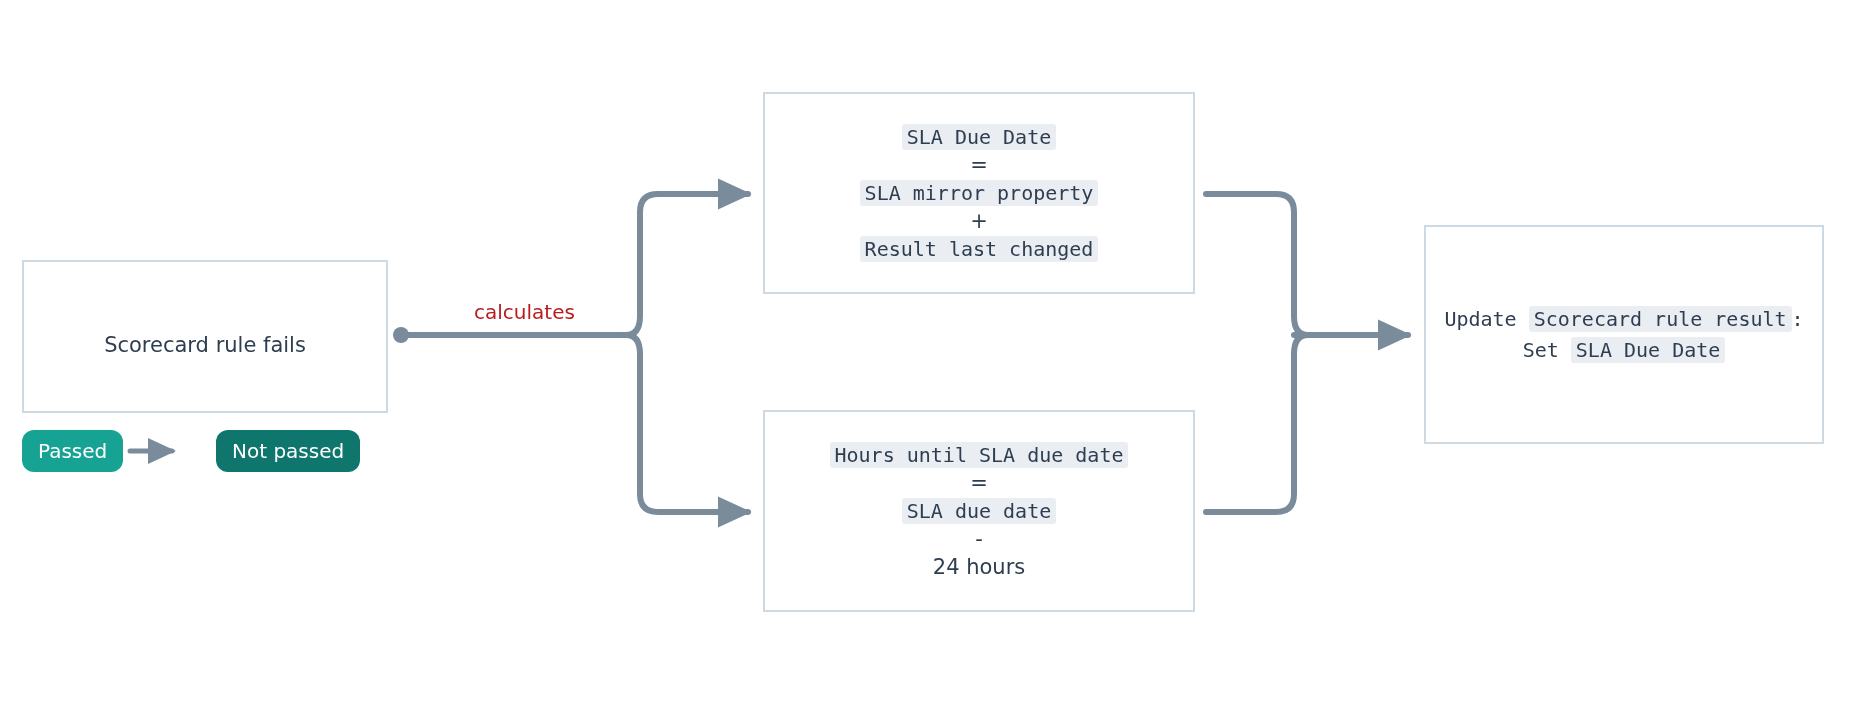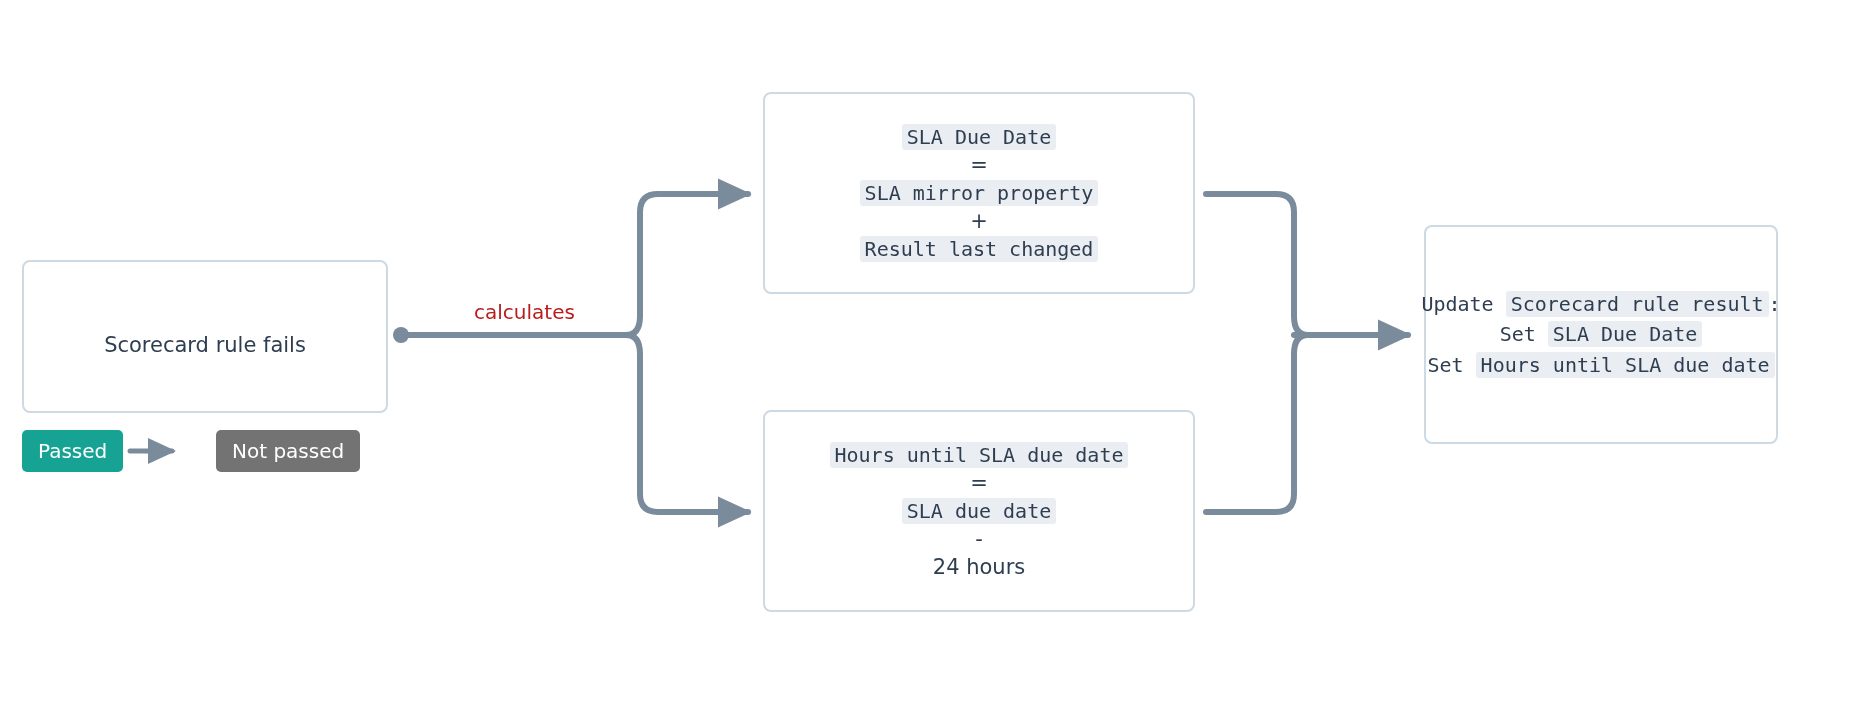--- a/index.html
+++ b/index.html
@@ -27,38 +27,38 @@
     height: 704px;
     pointer-events: none;
   }
 
   
   .card {
     position: absolute;
     box-sizing: border-box;
     background: #ffffff;
     border: 2px solid #cdd9e3;
-    border-radius: 8px;
+    border-radius: 0;
     display: flex;
     flex-direction: column;
     align-items: center;
     justify-content: center;
     text-align: center;
   }
   .card .line {
     line-height: 1.34;
     white-space: nowrap;
     font-size: 21px;
     color: #2e3e50;
   }
 
   #card-trigger  { left: 22px;   top: 260px; width: 366px; height: 153px; }
   #card-sla-due  { left: 763px;  top: 92px;  width: 432px; height: 202px; }
   #card-hours    { left: 763px;  top: 410px; width: 432px; height: 202px; }
-  #card-update   { left: 1424px; top: 225px; width: 354px; height: 219px; }
+  #card-update   { left: 1424px; top: 225px; width: 400px; height: 219px; }
 
   
   .code {
     font-family: "DejaVu Sans Mono", monospace;
     background: #eaeef3;
     color: #2e3e50;
     border-radius: 3px;
     padding: 1px 5px;
     font-size: 20px;
     white-space: pre;
@@ -80,32 +80,32 @@
   #card-trigger .l1 { font-size: 21px; margin-bottom: 5px; margin-top: 22px; }
   #card-trigger .l2 { font-size: 21px; }
 
   
   #card-update .row { line-height: 1.52; white-space: nowrap; }
 
   
   .pill {
     position: absolute;
     box-sizing: border-box;
-    border-radius: 5px;
+    border-radius: 12px;
     color: #ffffff;
     font-size: 20px;
     display: flex;
     align-items: center;
     justify-content: center;
     padding: 0 16px;
     height: 42px;
     white-space: nowrap;
   }
   #pill-passed     { left: 22px;  top: 430px; background: #16a394; }
-  #pill-not-passed { left: 216px; top: 430px; background: #737373; }
+  #pill-not-passed { left: 216px; top: 430px; background: #0f766e; }
 
   
   #label-calculates {
     position: absolute;
     left: 474px;
     top: 300px;
     font-size: 20px;
     color: #b91c1c;
     white-space: nowrap;
   }
@@ -167,16 +167,15 @@
     <div class="line"><span class="code">Hours until SLA due date</span></div>
     <div class="line op">=</div>
     <div class="line"><span class="code">SLA due date</span></div>
     <div class="line op">-</div>
     <div class="line">24 hours</div>
   </div>
 
   <div id="card-update" class="card">
     <div class="row"><span class="mono-plain">Update </span><span class="code">Scorecard rule result</span><span class="mono-plain">:</span></div>
     <div class="row"><span class="mono-plain">Set </span><span class="code">SLA Due Date</span></div>
-    <div class="row"><span class="mono-plain">Set </span><span class="code">Hours until SLA due date</span></div>
   </div>
 
 </div>
 
 </body></html>

